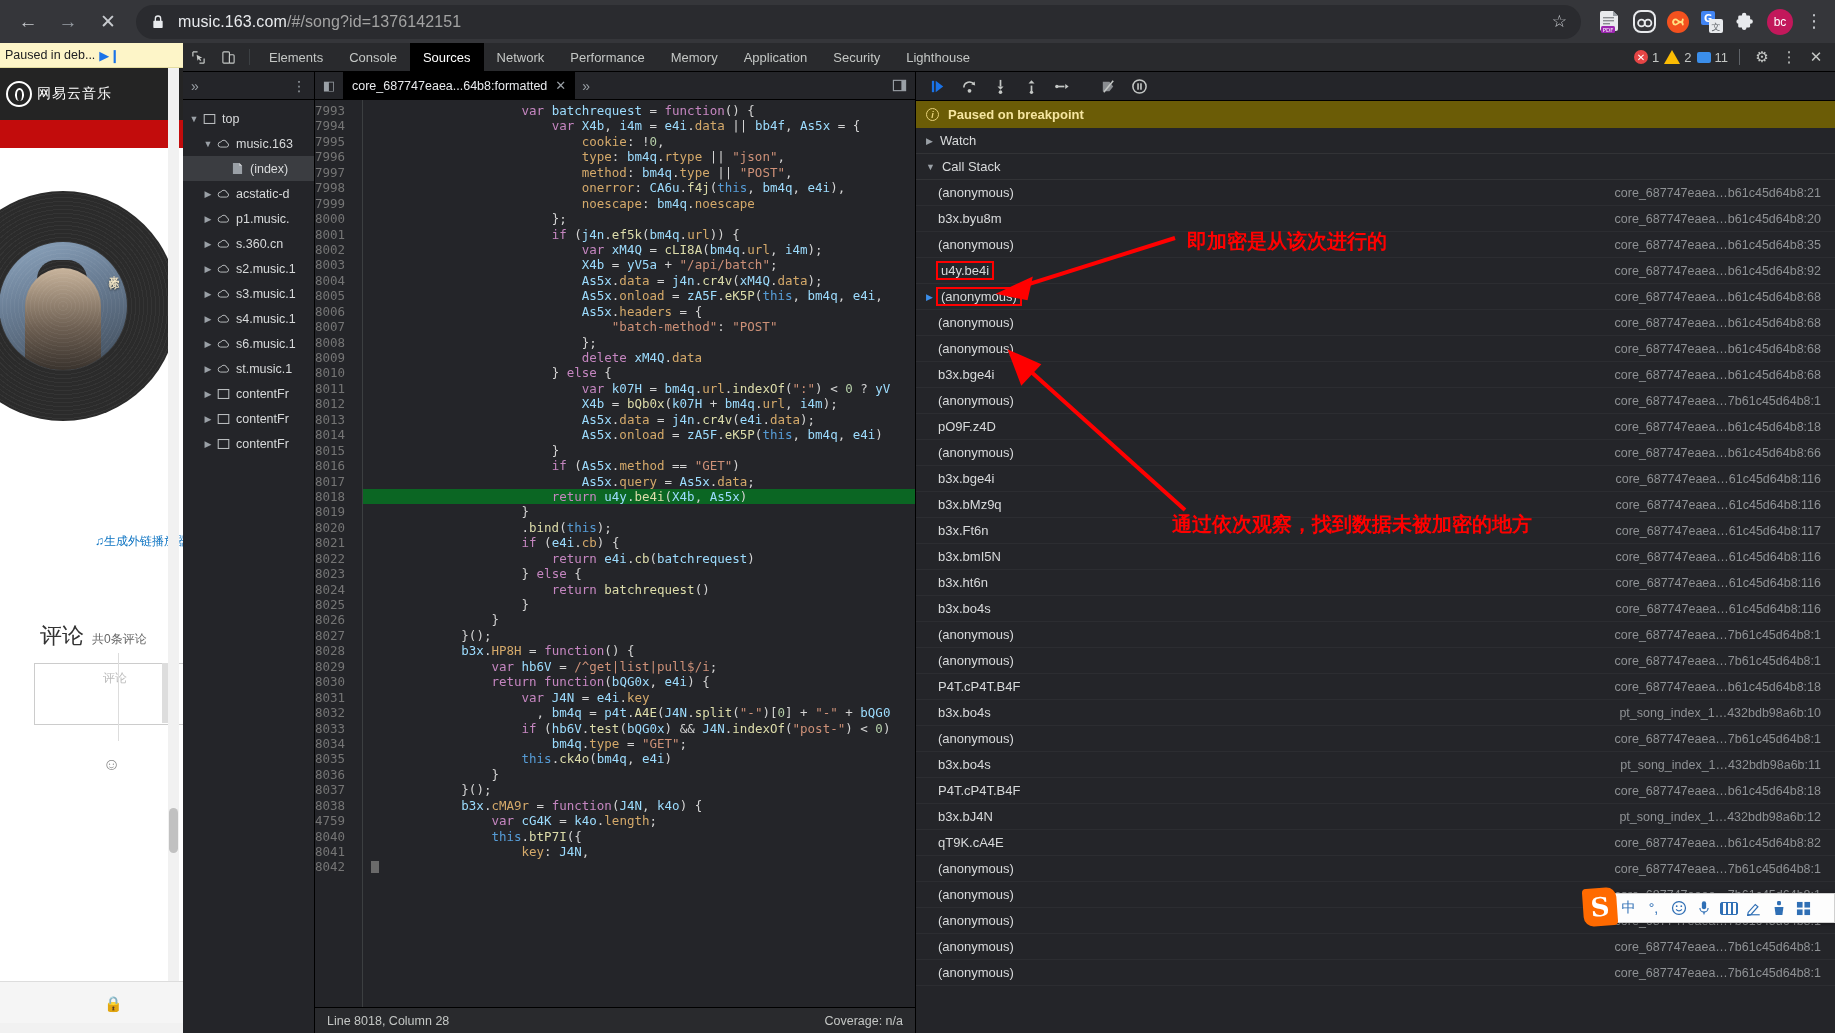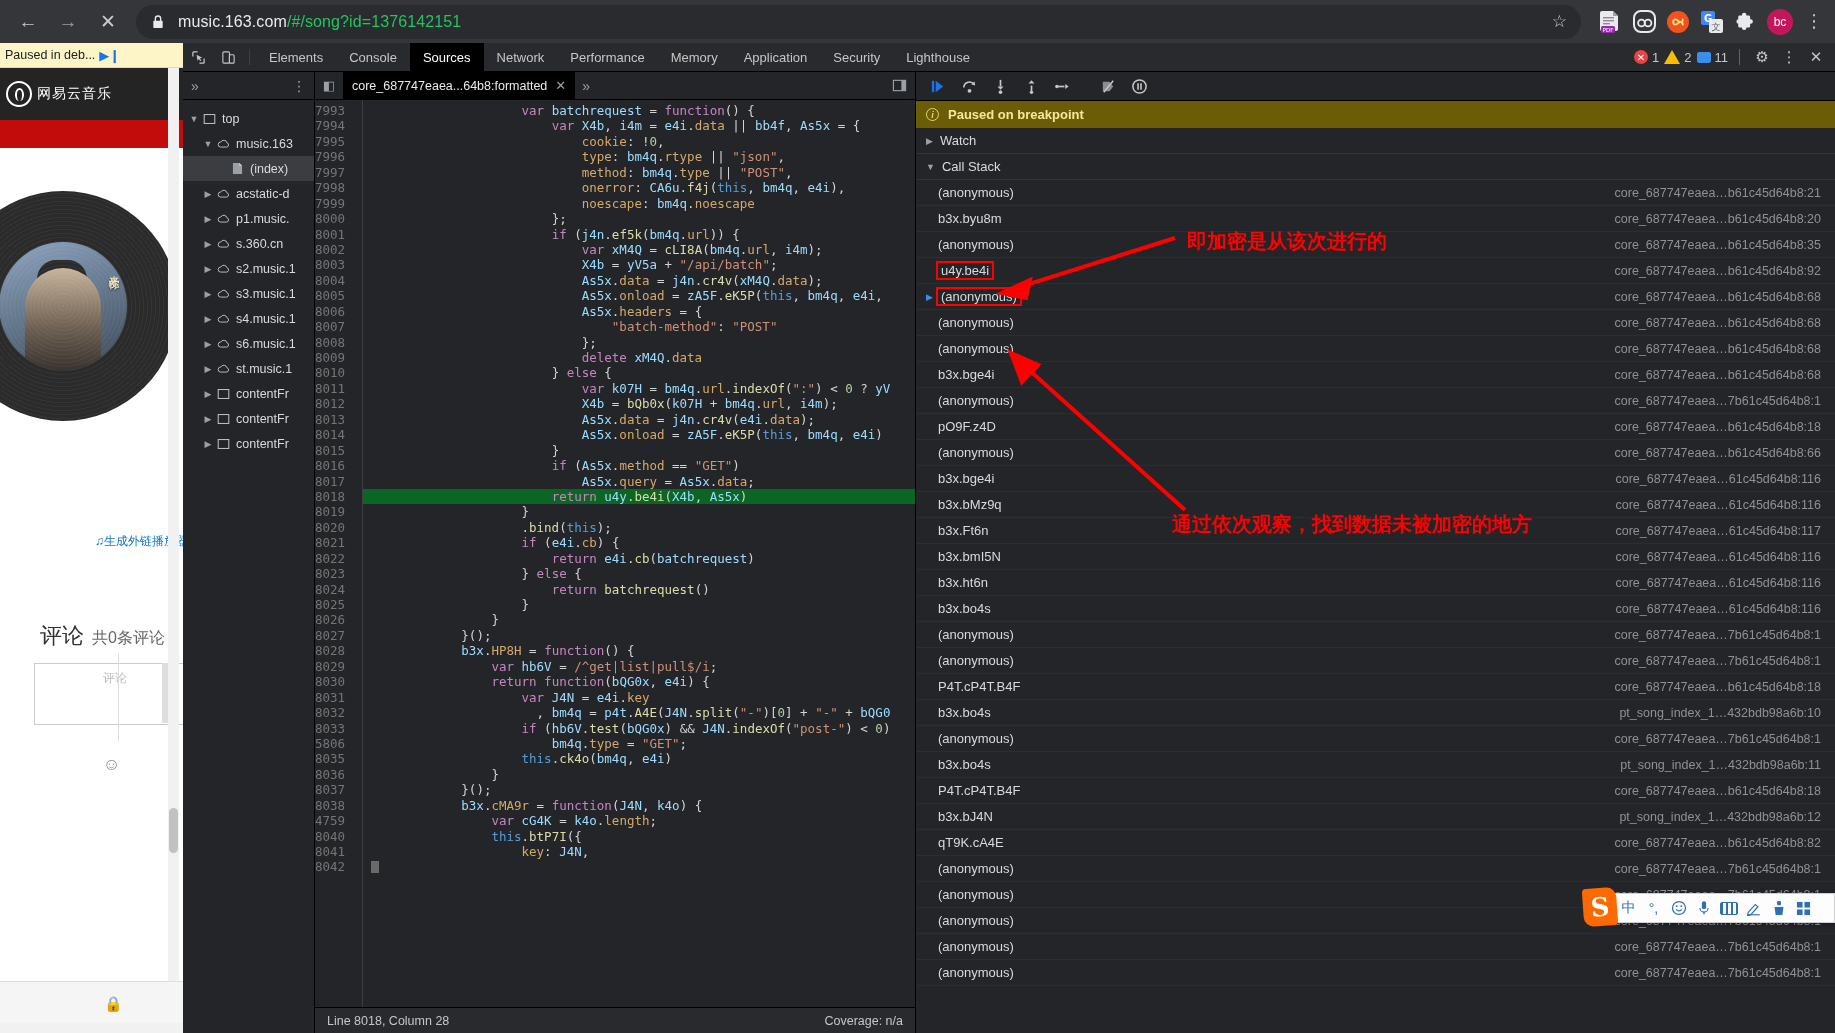--- a/index.html
+++ b/index.html
@@ -26,21 +26,21 @@
   .omnibox {
     flex:1; height:34px; margin:0 12px 0 8px; border-radius:17px;
     background:#2a2b2f; display:flex; align-items:center; padding:0 14px;
     min-width:0;
   }
   .lock-icon { width:16px; height:16px; flex:none; margin-right:12px; }
   .url-text {
     color:#e8eaed; font-size:16px; white-space:nowrap; overflow:hidden;
     text-overflow:ellipsis; letter-spacing:.1px;
   }
-  .url-text .dim { color:#22c55e; }
+  .url-text .dim { color:#a3a3a3; }
   .star-btn { margin-left:auto; color:#c8cbcf; font-size:17px; padding-left:10px; }
   .ext-tray { display:flex; align-items:center; gap:0px; padding-right:4px; }
   .ext-icon {
     width:34px; height:34px; display:flex; align-items:center; justify-content:center;
     flex:none; position:relative;
   }
   .avatar-bc {
     width:26px; height:26px; border-radius:50%; background:#c2185b;
     color:#fff; font-size:12px; display:flex; align-items:center; justify-content:center;
   }
@@ -100,21 +100,21 @@
     position:absolute; right:6px; top:24px; color:#f3e6c6; font-size:11px;
     writing-mode:vertical-rl; letter-spacing:2px; text-shadow:0 1px 2px rgba(0,0,0,.6);
   }
   .gen-link {
     position:absolute; left:95px; top:490px; color:#0c73c2; font-size:12px; white-space:nowrap;
   }
   .comments-head {
     position:absolute; left:40px; top:578px; display:flex; align-items:baseline; gap:8px;
   }
   .comments-title { font-size:22px; color:#333; }
-  .comments-count { font-size:16px; color:#666; white-space:nowrap; }
+  .comments-count { font-size:12px; color:#666; white-space:nowrap; }
   .comment-box {
     position:absolute; left:34px; top:620px; width:160px; height:62px;
     border:1px solid #ccc; background:#fff;
   }
   .comment-box .ph { color:#bbb; font-size:12px; padding:6px 0 0 68px; }
   .comment-divider { position:absolute; left:118px; top:610px; width:1px; height:88px; background:#ddd; }
   .emoji-btn { position:absolute; left:103px; top:712px; font-size:17px; color:#888; }
   .pager-thumb { position:absolute; left:162px; top:620px; width:14px; height:60px; background:#ddd; }
   .player-dock {
     position:absolute; left:0; bottom:0; width:183px; height:52px; background:#f5f5f5;
@@ -601,21 +601,21 @@
             <div>8024</div>
             <div>8025</div>
             <div>8026</div>
             <div>8027</div>
             <div>8028</div>
             <div>8029</div>
             <div>8030</div>
             <div>8031</div>
             <div>8032</div>
             <div>8033</div>
-            <div>5806</div>
+            <div>8034</div>
             <div>8035</div>
             <div>8036</div>
             <div>8037</div>
             <div>8038</div>
             <div>4759</div>
             <div>8040</div>
             <div>8041</div>
             <div>8042</div>
           </div>
         <div class="code-col" id="codecol">

